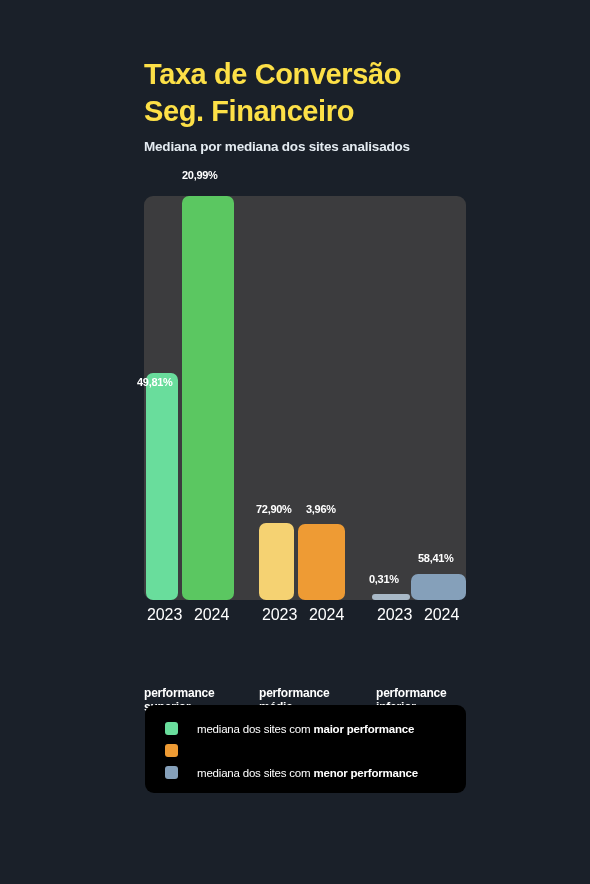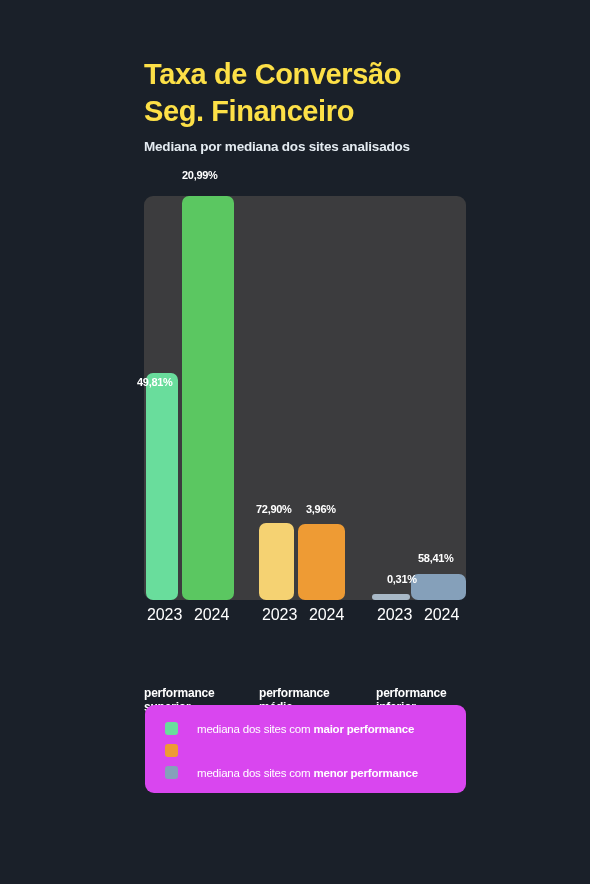--- a/index.html
+++ b/index.html
@@ -79,21 +79,21 @@
     margin-top: 48px;
   }
 
   
   #legend {
     position: absolute;
     left: 145px;
     top: 705px;
     width: 321px;
     height: 88px;
-    background: #d946ef;
+    background: #000000;
     border-radius: 9px;
     box-sizing: border-box;
     padding: 13px 0 0 20px;
   }
   .legend-row {
     display: flex;
     align-items: center;
     height: 21px;
     margin-bottom: 1px;
   }
@@ -127,21 +127,21 @@
   <div class="bar" style="left:115px; width:35px; height:77px; background:#f5d272;"></div>
   <div class="bar" style="left:154px; width:47px; height:76px; background:#ee9b34;"></div>
   <div class="bar" style="left:228px; width:38px; height:6px; background:#a9b9c7;"></div>
   <div class="bar" style="left:267px; width:55px; height:26px; background:#85a0ba;"></div>
 </div>
 
 <div class="bar-value" style="left:137px; top:376px;">49,81%</div>
 <div class="bar-value" style="left:182px; top:169px;">20,99%</div>
 <div class="bar-value" style="left:256px; top:503px;">72,90%</div>
 <div class="bar-value" style="left:306px; top:503px;">3,96%</div>
-<div class="bar-value" style="left:387px; top:573px;">0,31%</div>
+<div class="bar-value" style="left:369px; top:573px;">0,31%</div>
 <div class="bar-value" style="left:418px; top:552px;">58,41%</div>
 
 <div class="year-label" style="left:147px; top:606px;">2023</div>
 <div class="year-label" style="left:194px; top:606px;">2024</div>
 <div class="year-label" style="left:262px; top:606px;">2023</div>
 <div class="year-label" style="left:309px; top:606px;">2024</div>
 <div class="year-label" style="left:377px; top:606px;">2023</div>
 <div class="year-label" style="left:424px; top:606px;">2024</div>
 
 <div class="group-label" style="left:144px; top:638px;">performance

